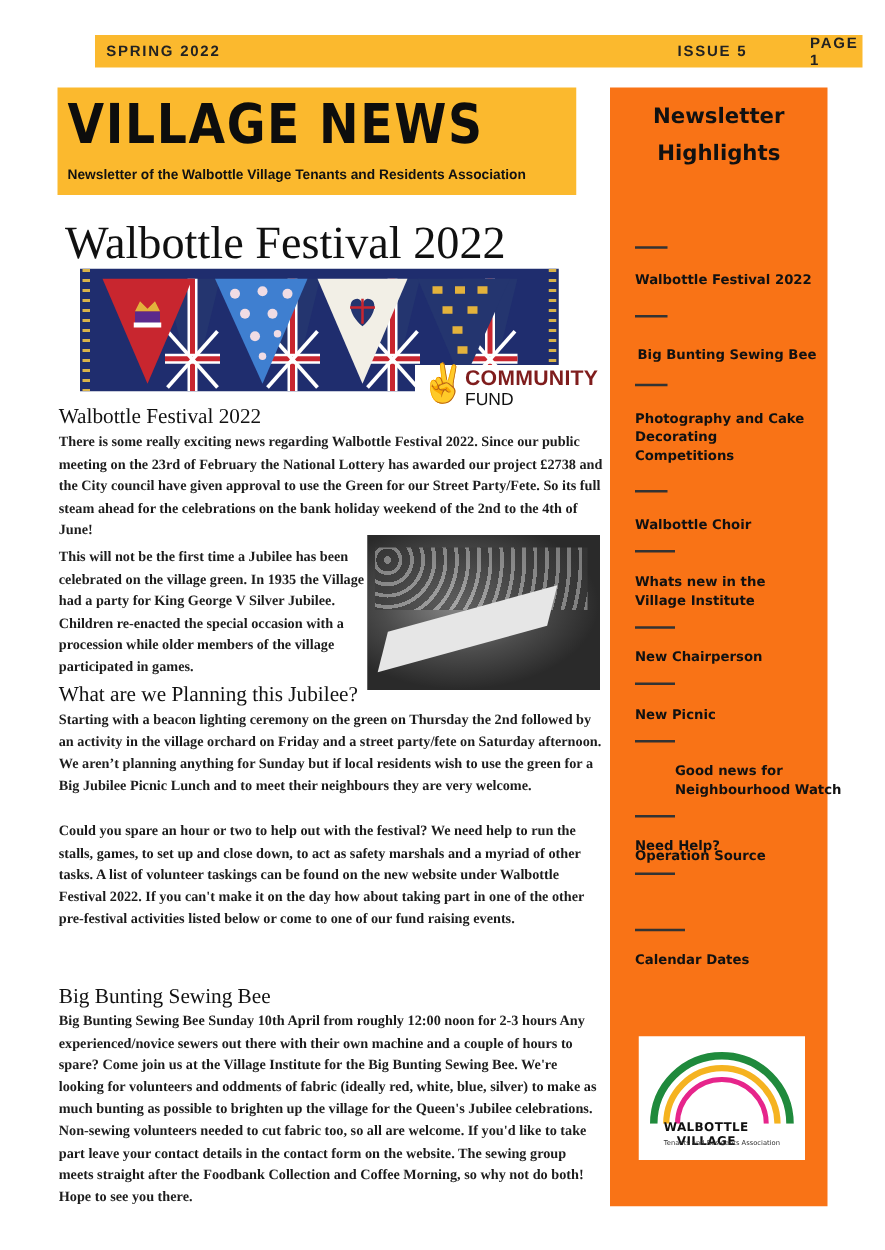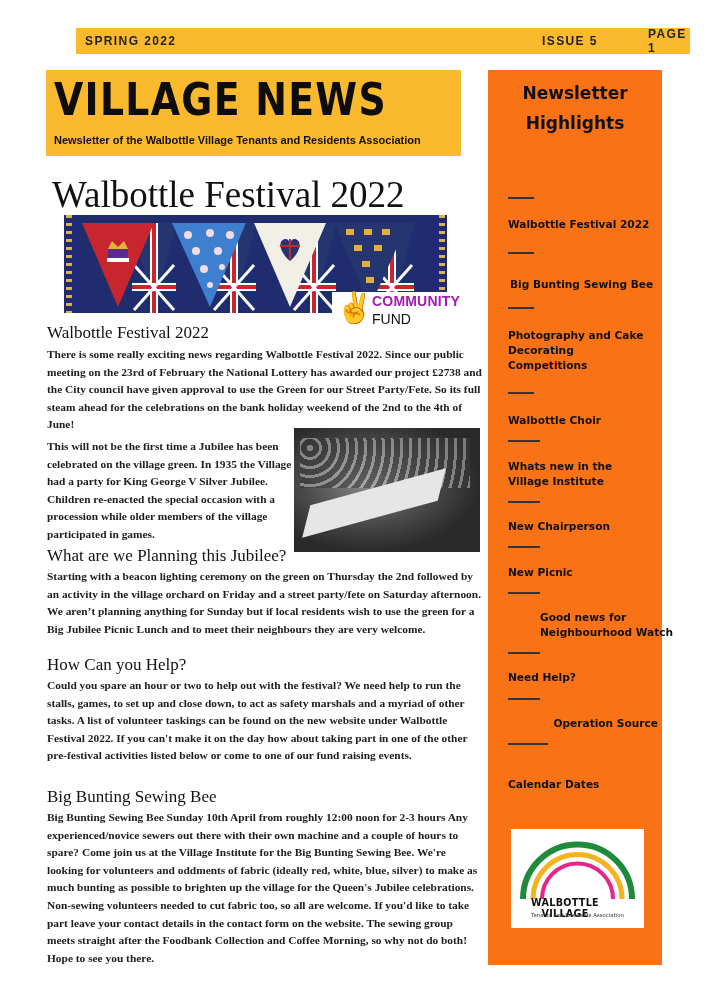--- a/index.html
+++ b/index.html
@@ -46,21 +46,21 @@
     repeating-linear-gradient(to bottom, #d8b24a 0 3px, #1f2d6e 3px 8px); }
   .bunting .edge.left { left: 2px; }
   .bunting .edge.right { right: 2px; }
 
   .community {
     position: absolute; left: 332px; top: 292px; width: 150px; height: 36px; background: #fff;
   }
   .community .hand { position: absolute; left: 4px; top: 0; font-size: 30px; line-height: 32px; color: #111; }
   .community .c1 {
     position: absolute; left: 40px; top: 1px; font-family: "Liberation Sans", sans-serif;
-    font-weight: bold; font-size: 14px; color: #a21caf; letter-spacing: 0.2px;
+    font-weight: bold; font-size: 17px; color: #7f1d1d; letter-spacing: 0.2px;
   }
   .community .c2 {
     position: absolute; left: 40px; top: 19px; font-family: "Liberation Sans", sans-serif;
     font-size: 14px; color: #111;
   }
 
   .article { position: absolute; left: 47px; width: 435px; }
   .h2 { font-family: "Liberation Serif", serif; font-size: 17px; color: #111; line-height: 20px; }
   .p { font-family: "Liberation Serif", serif; font-weight: bold; font-size: 11.4px; line-height: 17.6px; color: #1d1d1d; }
 
@@ -222,21 +222,20 @@
   <div class="crowd"></div>
   <div class="table"></div>
 </div>
 
 <div class="article" style="top:546px;">
   <div class="h2">What are we Planning this Jubilee?</div>
   <div class="p" style="margin-top:2px;">Starting with a beacon lighting ceremony on the green on Thursday the 2nd followed by an activity in the village orchard on Friday and a street party/fete on Saturday afternoon. We aren’t planning anything for Sunday but if local residents wish to use the green for a Big Jubilee Picnic Lunch and to meet their neighbours they are very welcome.</div>
 </div>
 
 <div class="article" style="top:655px;">
-  <div class="h2">How Can you Help?</div>
   <div class="p" style="margin-top:2px;">Could you spare an hour or two to help out with the festival?  We need help to run the stalls, games, to set up and close down, to act as safety marshals and a myriad of other tasks.  A list of volunteer taskings can be found on the new website under Walbottle Festival 2022.  If you can't make it on the day how about taking part in one of the other pre-festival activities listed below or come to one of our fund raising events.</div>
 </div>
 
 <div class="article" style="top:787px;">
   <div class="h2">Big Bunting Sewing Bee</div>
   <div class="p" style="margin-top:2px;">Big Bunting Sewing Bee Sunday 10th April from roughly 12:00 noon for 2-3 hours Any experienced/novice sewers out there with their own machine and a couple of hours to spare? Come join us at the Village Institute for the Big Bunting Sewing Bee. We're looking for volunteers and oddments of fabric (ideally red, white, blue, silver) to make as much bunting as possible to brighten up the village for the Queen's Jubilee celebrations. Non-sewing volunteers needed to cut fabric too, so all are welcome. If you'd like to take part leave your contact details in the contact form on the website. The sewing group meets straight after the Foodbank Collection and Coffee Morning, so why not do both! Hope to see you there.</div>
 </div>
 
 <div class="sidebar">
   <div class="side-title">Newsletter Highlights</div>
@@ -262,24 +261,24 @@
   <div class="side-rule" style="top:476px; width:32px;"></div>
   <div class="side-item" style="top:495px;">New Picnic</div>
 
   <div class="side-rule" style="top:522px; width:32px;"></div>
   <div class="side-item" style="top:540px; width:140px;margin-left:32px;">Good news for Neighbourhood Watch</div>
 
   <div class="side-rule" style="top:582px; width:32px;"></div>
   <div class="side-item" style="top:600px;">Need Help?</div>
 
   <div class="side-rule" style="top:628px; width:32px;"></div>
-  <div class="side-item" style="top:646px;text-align:right;">Operation Source</div>
+  <div class="side-item" style="top:608px;">Operation Source</div>
 
   <div class="side-rule" style="top:673px; width:40px;"></div>
-  <div class="side-item" style="top:691px;margin-top:16px;">Calendar Dates</div>
+  <div class="side-item" style="top:691px;">Calendar Dates</div>
 </div>
 
 <div class="logo-box">
   <svg width="121" height="64" viewBox="0 0 121 64">
     <path d="M6,64 A54,54 0 0 1 115,64" fill="none" stroke="#1f8a3c" stroke-width="6"></path>
     <path d="M16,64 A44,44 0 0 1 105,64" fill="none" stroke="#f5b320" stroke-width="5"></path>
     <path d="M25,64 A35,35 0 0 1 96,64" fill="none" stroke="#e6258b" stroke-width="4"></path>
   </svg>
   <div class="lt1">WALBOTTLE VILLAGE</div>
   <div class="lt2">Tenants and Residents Association</div>

